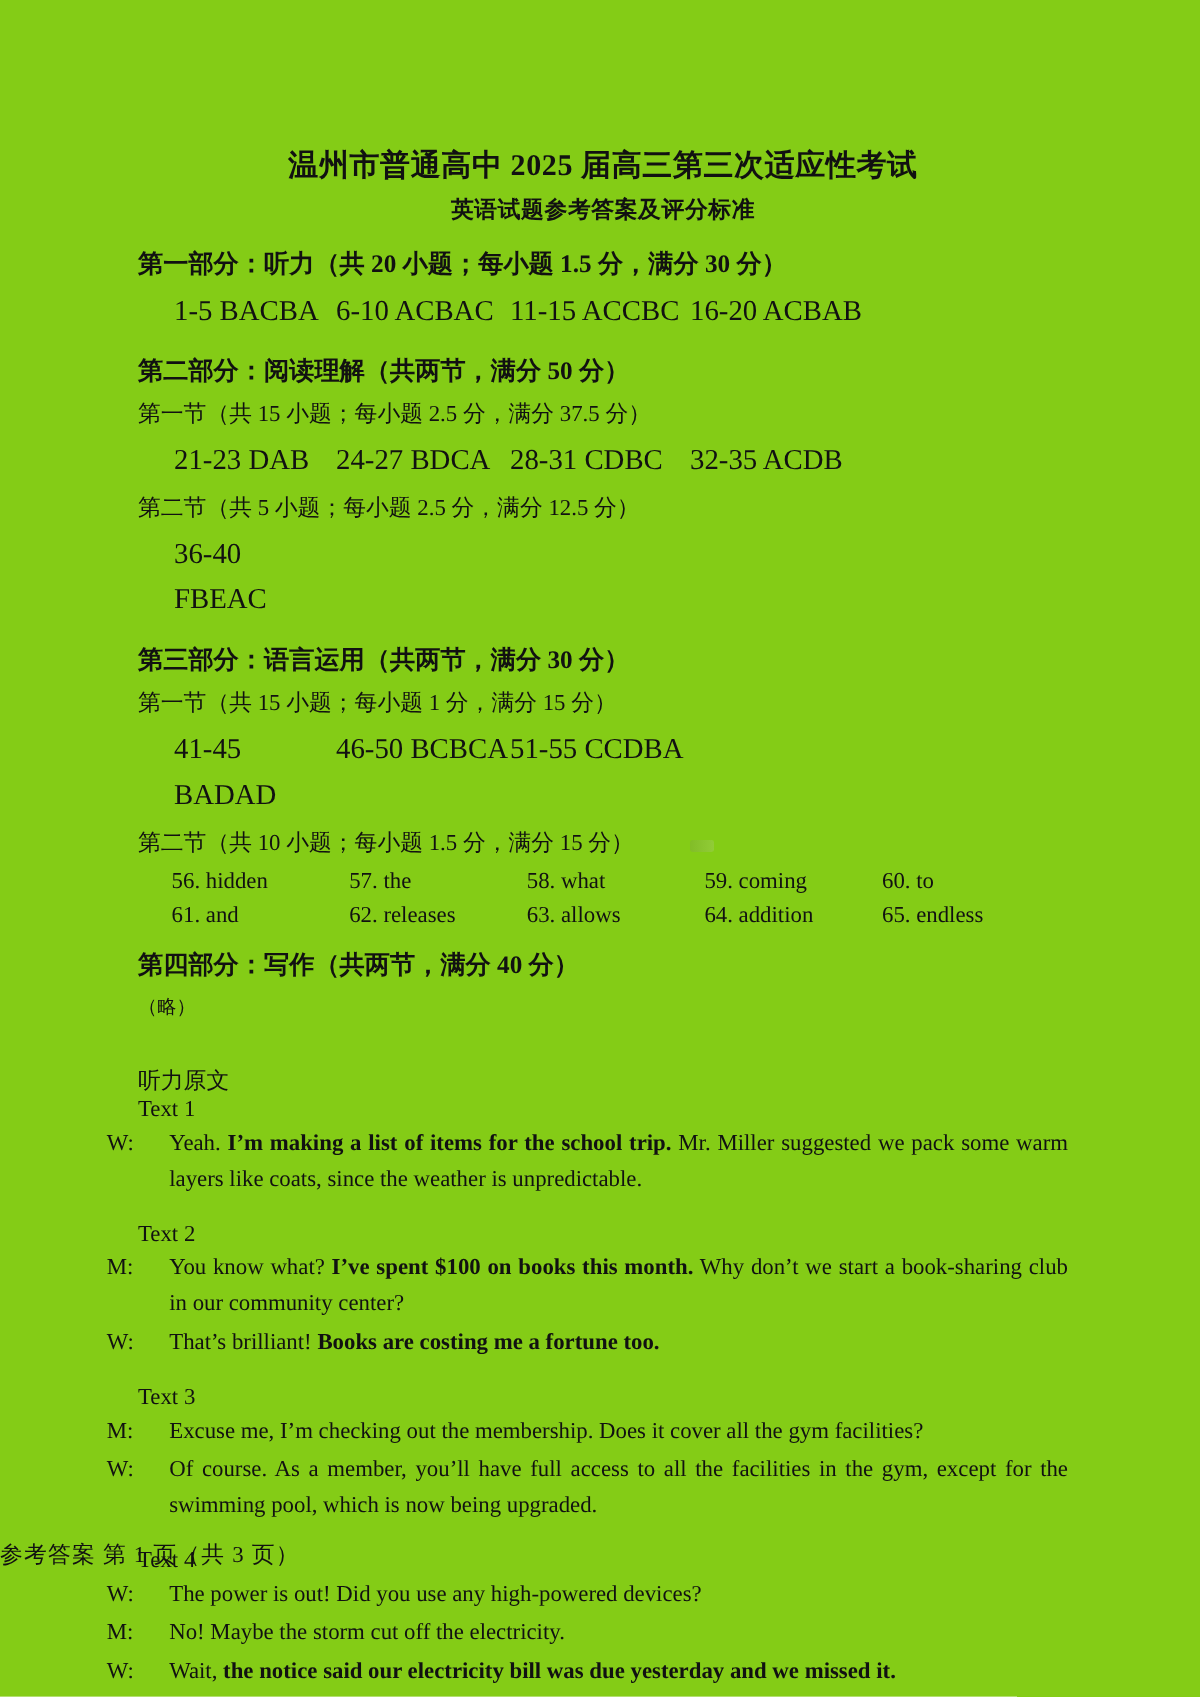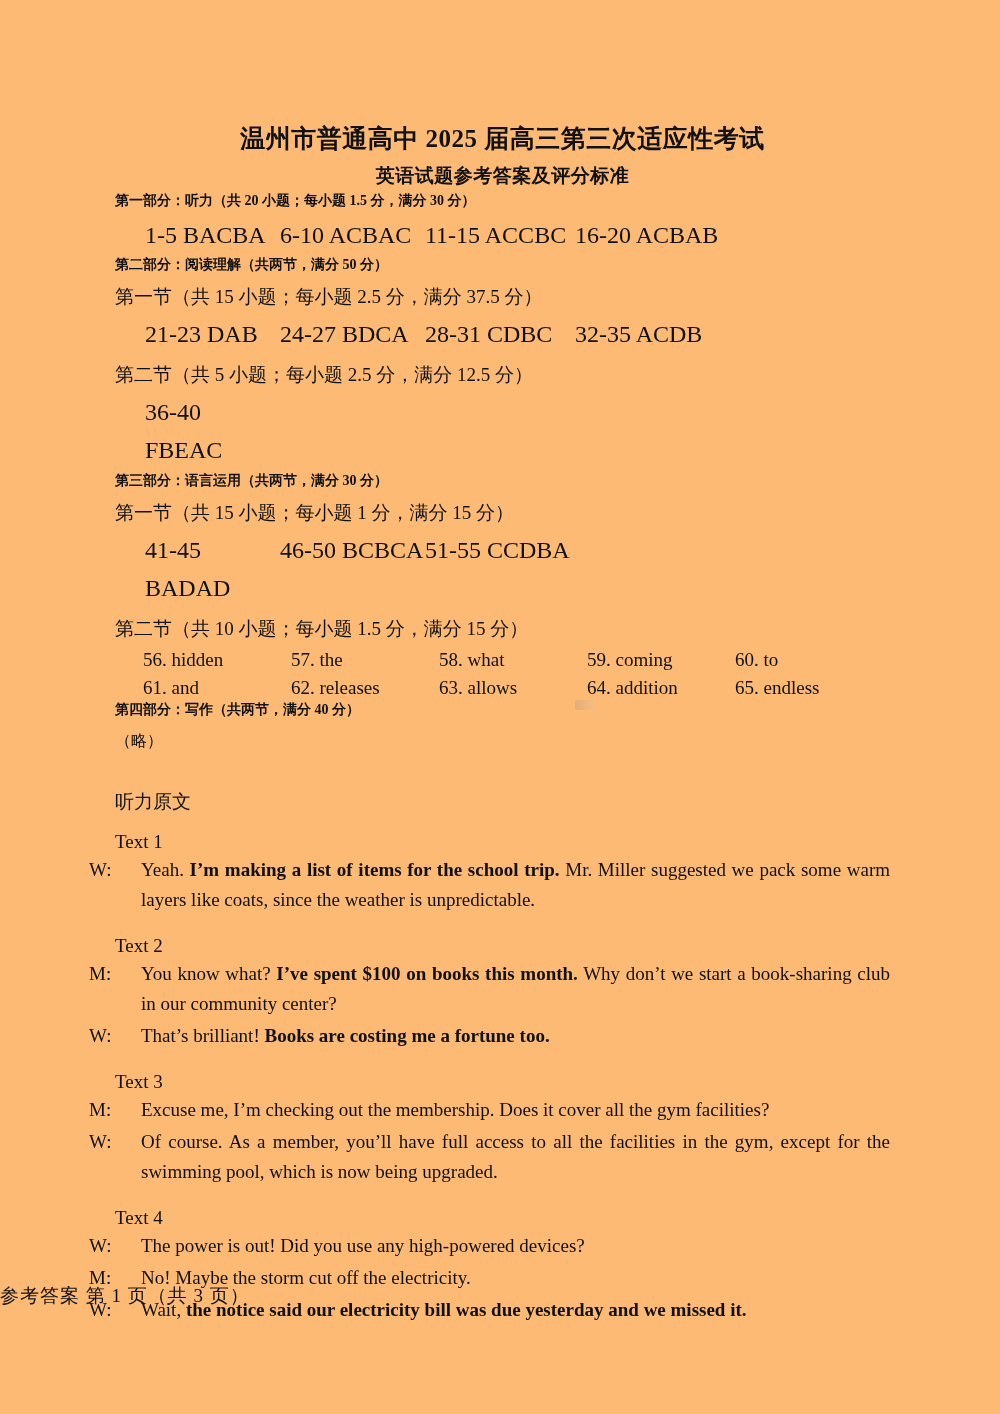--- a/index.html
+++ b/index.html
@@ -13,21 +13,21 @@
     font-family: "Liberation Serif", serif;
     color: #111111;
     position: relative;
     overflow: hidden;
   }
   .page {
     position: absolute;
     left: 0; top: 0;
     width: 1000px;
     height: 1414px;
-    background: #fdba74;
+    background: #84cc16;
   }
   .content {
     position: absolute;
     left: 115px;
     top: 120px;
     width: 775px;
   }
   .title-line {
     text-align: center;
     font-weight: bold;
@@ -35,22 +35,22 @@
     letter-spacing: 0.5px;
     line-height: 1.5;
     font-family: "Liberation Serif", serif;
   }
   .title-line.second {
     margin-top: 4px;
     font-size: 19px;
   }
   .section-head {
     font-weight: bold;
-    font-size: 14px;
-    margin-top: 0;
+    font-size: 21px;
+    margin-top: 14px;
     line-height: 1.55;
   }
   .sub-head {
     font-size: 19px;
     margin-top: 6px;
     line-height: 1.55;
   }
   .ans-row {
     margin-top: 4px;
     padding-left: 30px;
@@ -78,21 +78,21 @@
     line-height: 1.5;
   }
   .script-title {
     margin-top: 36px;
     font-size: 19px;
   }
   .text-label {
     margin-top: 20px;
     font-size: 19px;
   }
-  .text-label.first { margin-top: 16px; }
+  .text-label.first { margin-top: 0; }
   .line {
     font-size: 19px;
     line-height: 1.58;
     margin-top: 2px;
     text-align: justify;
   }
   .line b { font-weight: bold; }
   .footer {
     position: absolute;
     left: 0;

